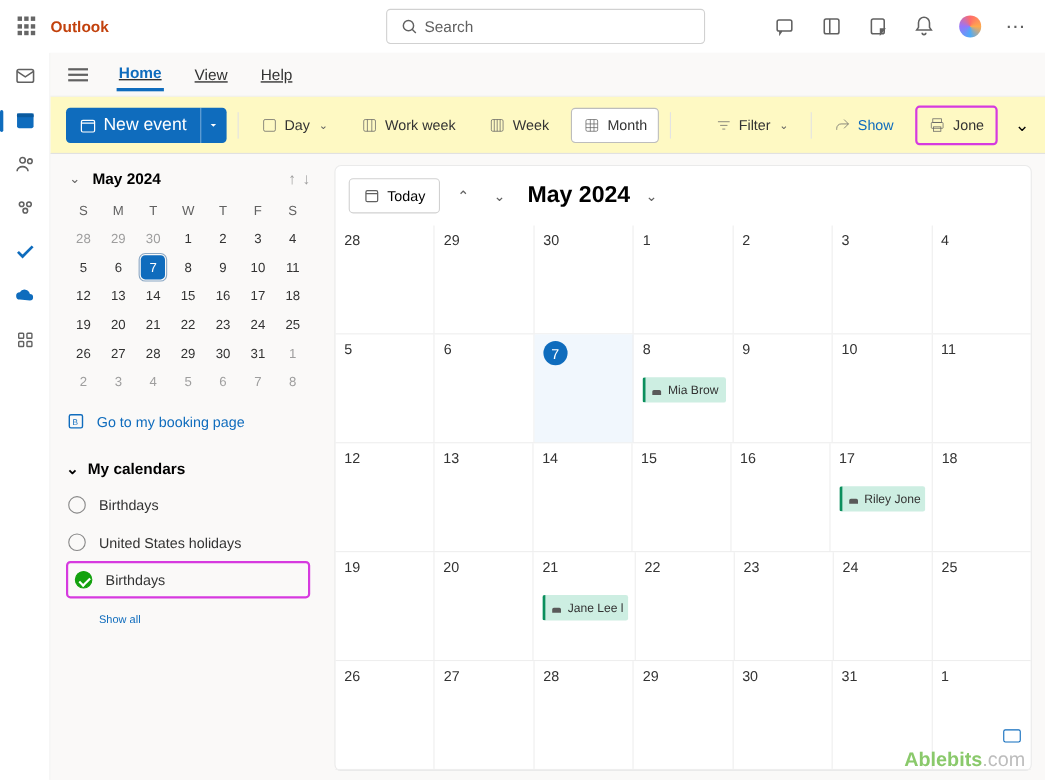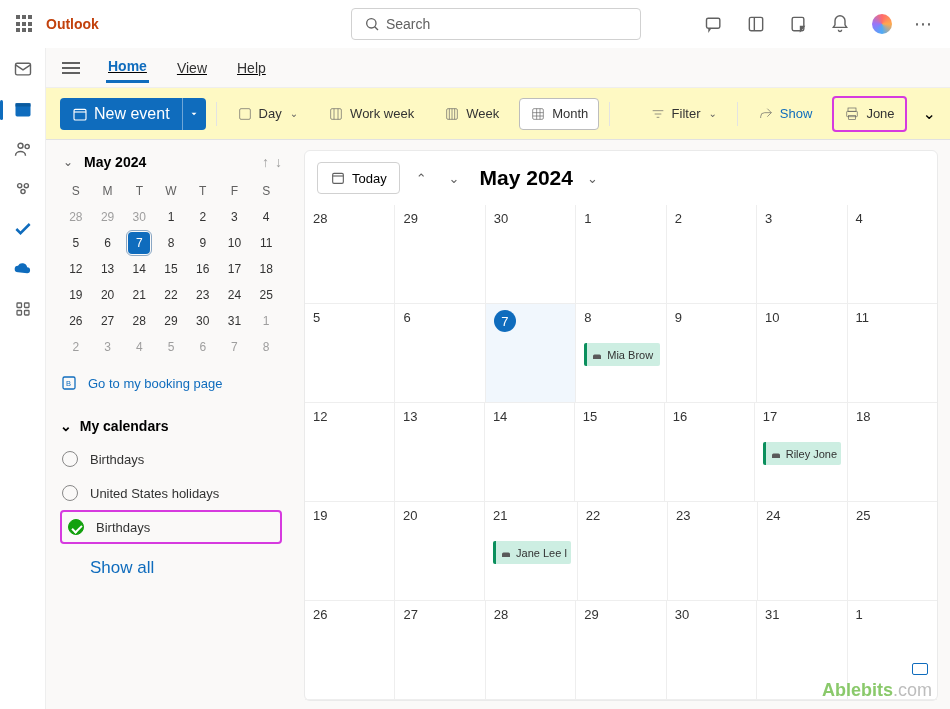--- a/index.html
+++ b/index.html
@@ -67,21 +67,21 @@
 
   .side-link { display:flex; align-items:center; gap:10px; height:34px; color:#0f6cbd; font-size:13px; cursor:pointer; margin-top:6px;}
   .side-link svg, .side-link .sq { width:18px; height:18px; }
 
   .section-head { display:flex; align-items:center; gap:8px; font-weight:600; font-size:14px; margin-top:18px; margin-bottom:8px;}
   .cal-item { display:flex; align-items:center; gap:12px; height:34px; font-size:13px; color:#333; padding-left:2px;}
   .circle { width:16px; height:16px; border:1.5px solid #888; border-radius:50%;}
   .circle.green { background:#13a10e; border-color:#13a10e; position:relative;}
   .circle.green::after { content:""; position:absolute; left:3px; top:5px; width:8px; height:4px; border-left:2px solid #fff; border-bottom:2px solid #fff; transform:rotate(-45deg);}
   .cal-item.highlight { border:2px solid #d63adf; border-radius:4px; padding-left:6px;}
-  .showall { color:#0f6cbd; font-size:17px; margin-top:14px; padding-left:30px; cursor:pointer;}
+  .showall { color:#0f6cbd; font-size:10px; margin-top:14px; padding-left:30px; cursor:pointer;}
 
   
   .cal-card { background:#fff; border:1px solid #eaeaea; border-radius:6px; height:100%; display:flex; flex-direction:column;}
   .cal-top { height:54px; display:flex; align-items:center; padding:0 12px; gap:10px;}
   .today-btn { height:32px; border:1px solid #d1d1d1; border-radius:4px; padding:0 12px; display:flex; align-items:center; gap:6px; font-size:13px;}
   .big-title { font-size:21px; font-weight:600; margin-left:4px;}
   .dayhead { display:flex; border-bottom:1px solid #eee;}
   .dayhead div { flex:1; padding:6px 8px; font-size:12px; color:#616161;}
   .grid { flex:1; display:flex; flex-direction:column;}
   .week { flex:1; display:flex; border-bottom:1px solid #eee;}

